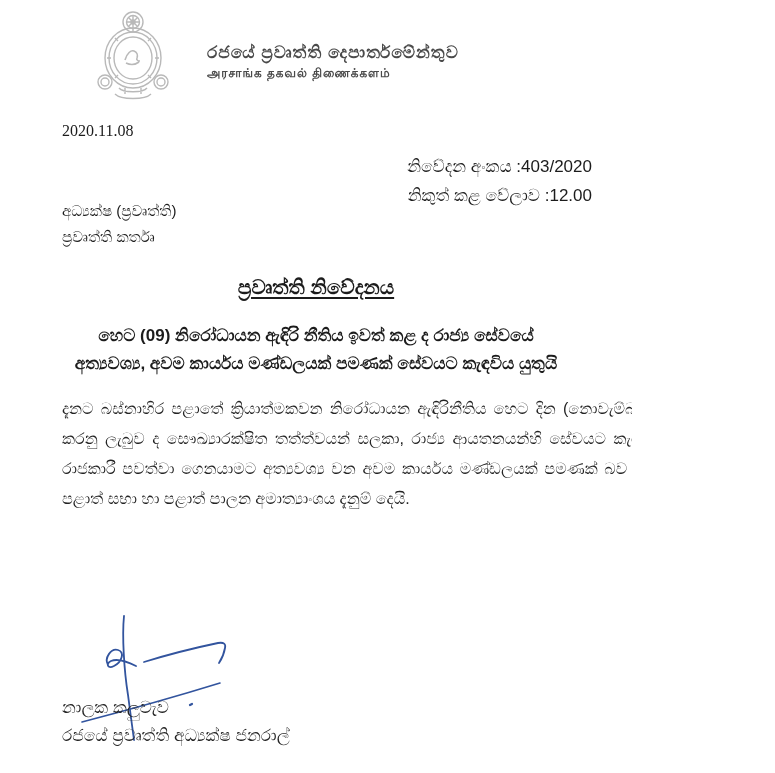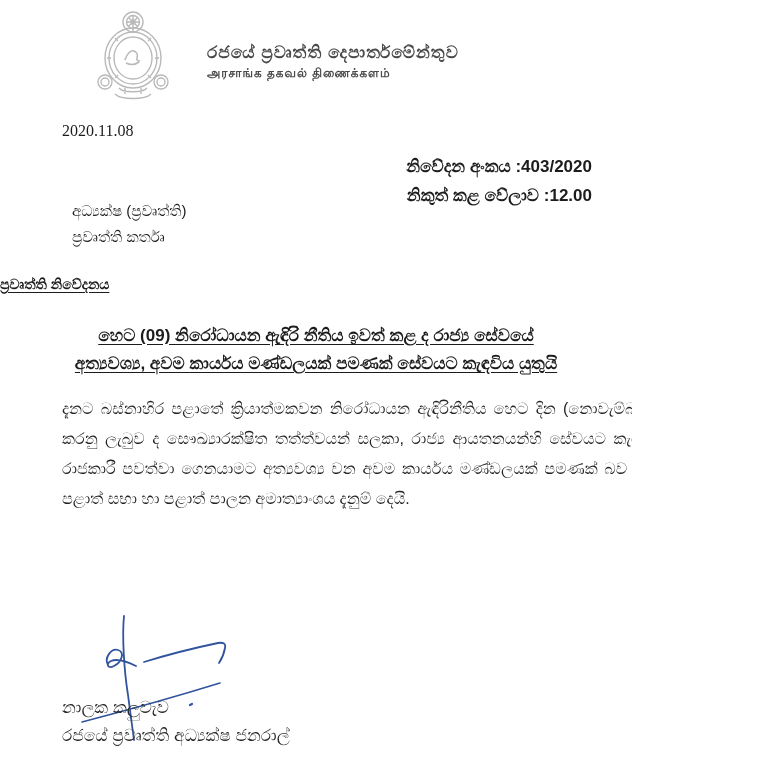--- a/index.html
+++ b/index.html
@@ -30,47 +30,48 @@
   .date-line {
     position: absolute;
     left: 62px; top: 122px;
     font-family: "Liberation Serif", "DejaVu Serif", serif;
     font-size: 16px;
   }
   .release-meta {
     position: absolute;
     right: 40px; top: 152px;
     text-align: right;
-    font-weight: bold;
+    font-weight: normal;
     font-size: 17px;
     line-height: 29px;
   }
   .addressee {
     position: absolute;
-    left: 72px; top: 198px;
+    left: 62px; top: 198px;
     font-size: 15px;
     line-height: 26px;
   }
   
   .doc-title {
     position: absolute;
     left: 0; right: 0; top: 276px;
-    font-size: 14px;
+    text-align: center;
+    font-size: 20px;
     font-weight: bold;
   }
   .doc-title span { text-decoration: underline; text-underline-offset: 3px; }
   .doc-subtitle {
     position: absolute;
     left: 0; right: 0; top: 322px;
     text-align: center;
     font-size: 17px;
     font-weight: bold;
     line-height: 28px;
   }
-  .doc-subtitle span { text-decoration: underline; text-underline-offset: 3px; }
+  .doc-subtitle span { text-underline-offset: 3px; }
   
   .body-para {
     position: absolute;
     left: 62px;
     width: 656px;
     font-size: 16px;
     line-height: 30px;
     text-align: justify;
     color: #242424;
   }

